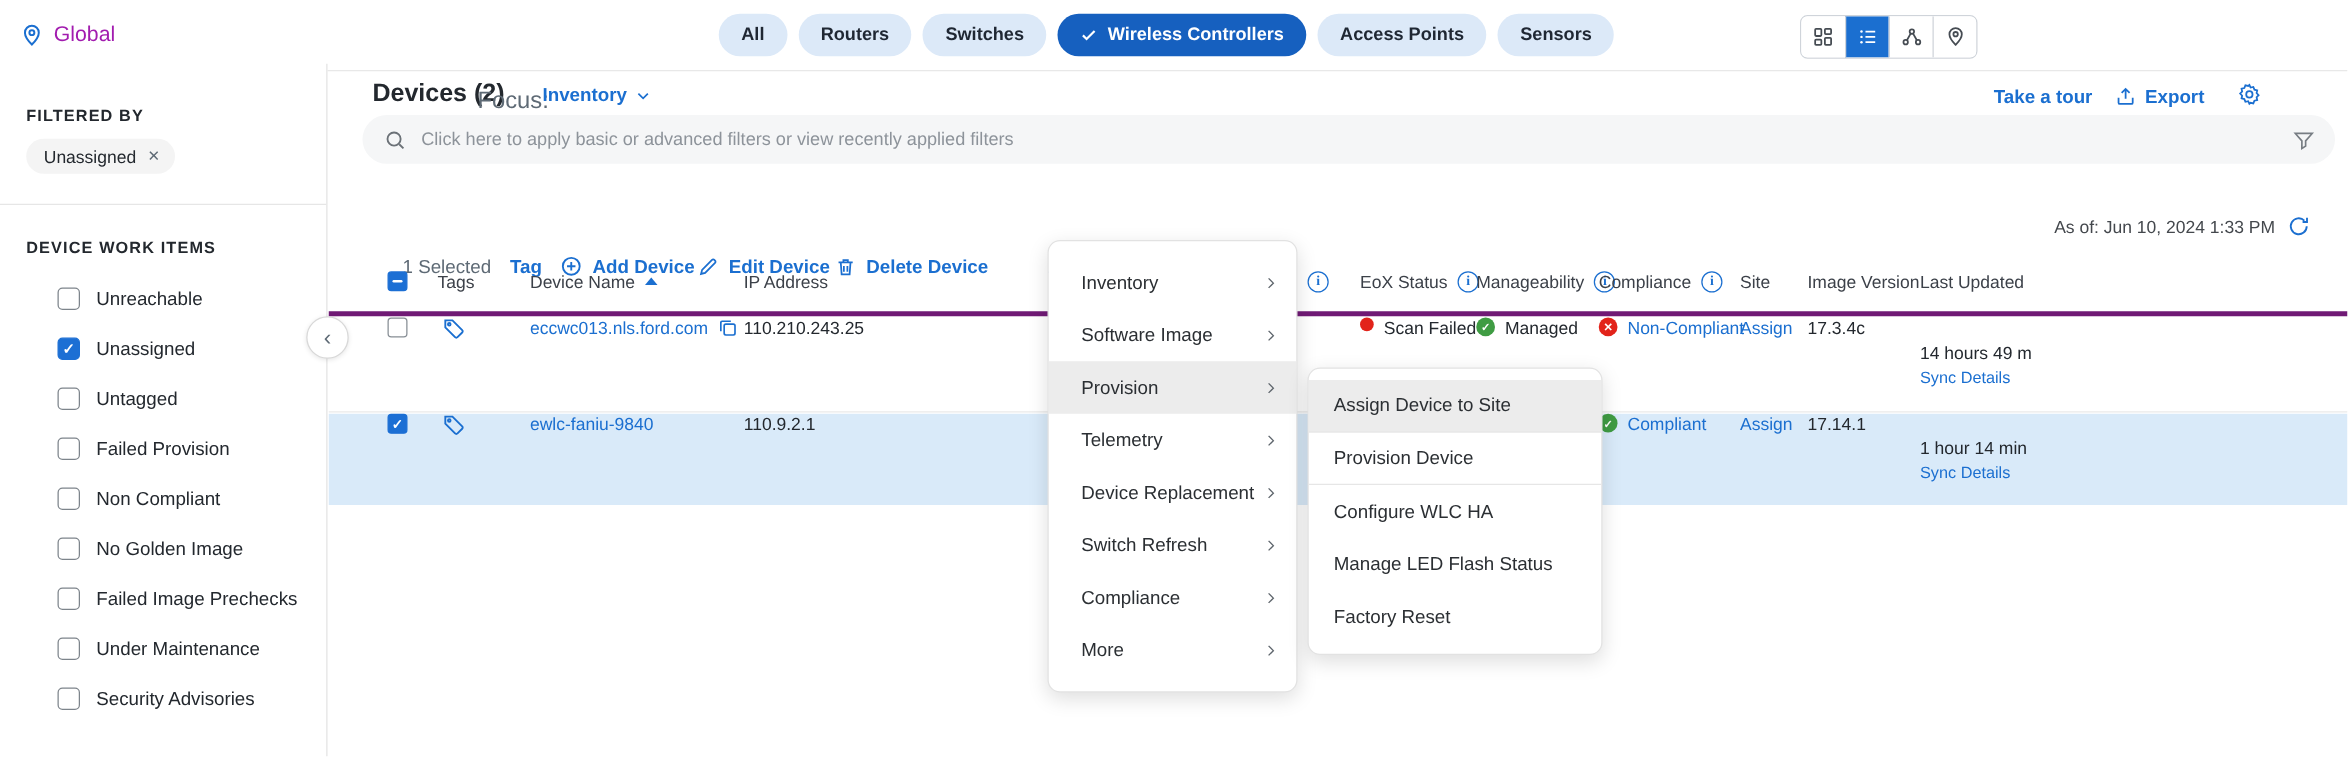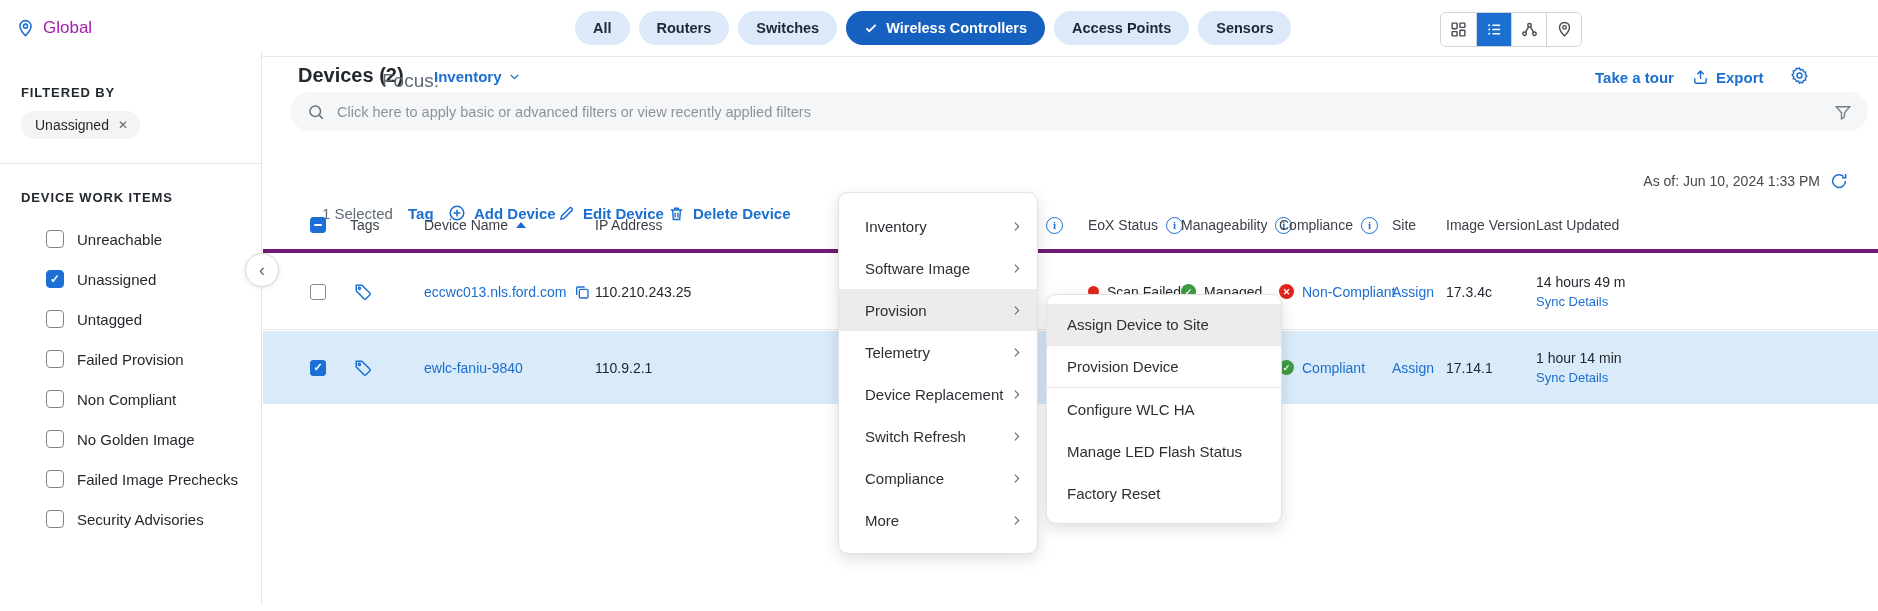--- a/index.html
+++ b/index.html
@@ -46,21 +46,21 @@
   .tb { position:absolute; top:166px; height:30px; display:flex; align-items:center; gap:8px; font-size:15px;margin-top:32px; }
   .tb-link { color:#1b6fd0; font-weight:600; cursor:pointer; display:flex; align-items:center; gap:8px; }
   .muted { color:#5e6a75; font-weight:400; }
   .info-i { width:17px; height:17px; border:1.5px solid #1b6fd0; border-radius:50%; color:#1b6fd0; font-size:11px; font-weight:700; display:grid; place-items:center; font-family:"Liberation Serif", serif; cursor:pointer; }
   .asof { position:absolute; right:30px; top:166px; height:30px; display:flex; align-items:center; gap:10px; font-size:14px; color:#44484d; }
   .thead { position:absolute; left:263px; top:197px; width:1615px; height:56px; border-bottom:4px solid #701a75; font-size:14px; color:#3c4149; }
   .th { position:absolute; top:0; height:56px; display:flex; align-items:center; gap:8px; white-space:nowrap; }
   .trow { position:absolute; left:263px; width:1615px; font-size:14px; }
   .row1 { top:254px; height:76px; background:#fff; border-bottom:1px solid #eaeaea; }
   .row2 { top:331px; height:73px; background:#d9eaf9; }
-  .cell { position:absolute; top:0; height:100%; display:flex; align-items:center; gap:8px; white-space:nowrap; }
+  .cell { position:absolute; top:0; height:100%; display:flex; gap:8px; white-space:nowrap; }
   .cell.twoline { flex-direction:column; align-items:flex-start; justify-content:center; gap:4px; }
   .blue-link { color:#1b6fd0; cursor:pointer; }
   .sync { font-size:13px; }
   .cb { width:16px; height:16px; border:1.5px solid #868d94; border-radius:3px; background:#fff; cursor:pointer; display:grid; place-items:center; }
   .cb.indet { background:#1c6fd4; border-color:#1c6fd4; }
   .cb.indet::after { content:""; width:8px; height:2px; background:#fff; border-radius:1px; }
   .cb.checked { background:#1c6fd4; border-color:#1c6fd4; color:#fff; font-size:11px; font-weight:700; }
   .sort-up { width:0; height:0; border-left:5px solid transparent; border-right:5px solid transparent; border-bottom:6px solid #1b6fd0; cursor:pointer; }
   .dot { width:11px; height:11px; border-radius:50%; flex:0 0 auto; }
   .dot.red { background:#e2231a; }
@@ -188,20 +188,24 @@
       <div class="sb-item">
           <span class="sb-cb"></span>
           <span class="sb-label">No Golden Image</span>
         </div>
       <div class="sb-item">
           <span class="sb-cb"></span>
           <span class="sb-label">Failed Image Prechecks</span>
         </div>
       <div class="sb-item">
           <span class="sb-cb"></span>
+          <span class="sb-label">Under Maintenance</span>
+        </div>
+      <div class="sb-item">
+          <span class="sb-cb"></span>
           <span class="sb-label">Security Advisories</span>
         </div>
     </div>
   </div>
   <div class="collapse-tab">‹</div>
 
   <div class="page-title">Devices (2)</div>
   <div class="focus-label">Focus:</div>
   <div class="focus-value">
     <span>Inventory</span>

